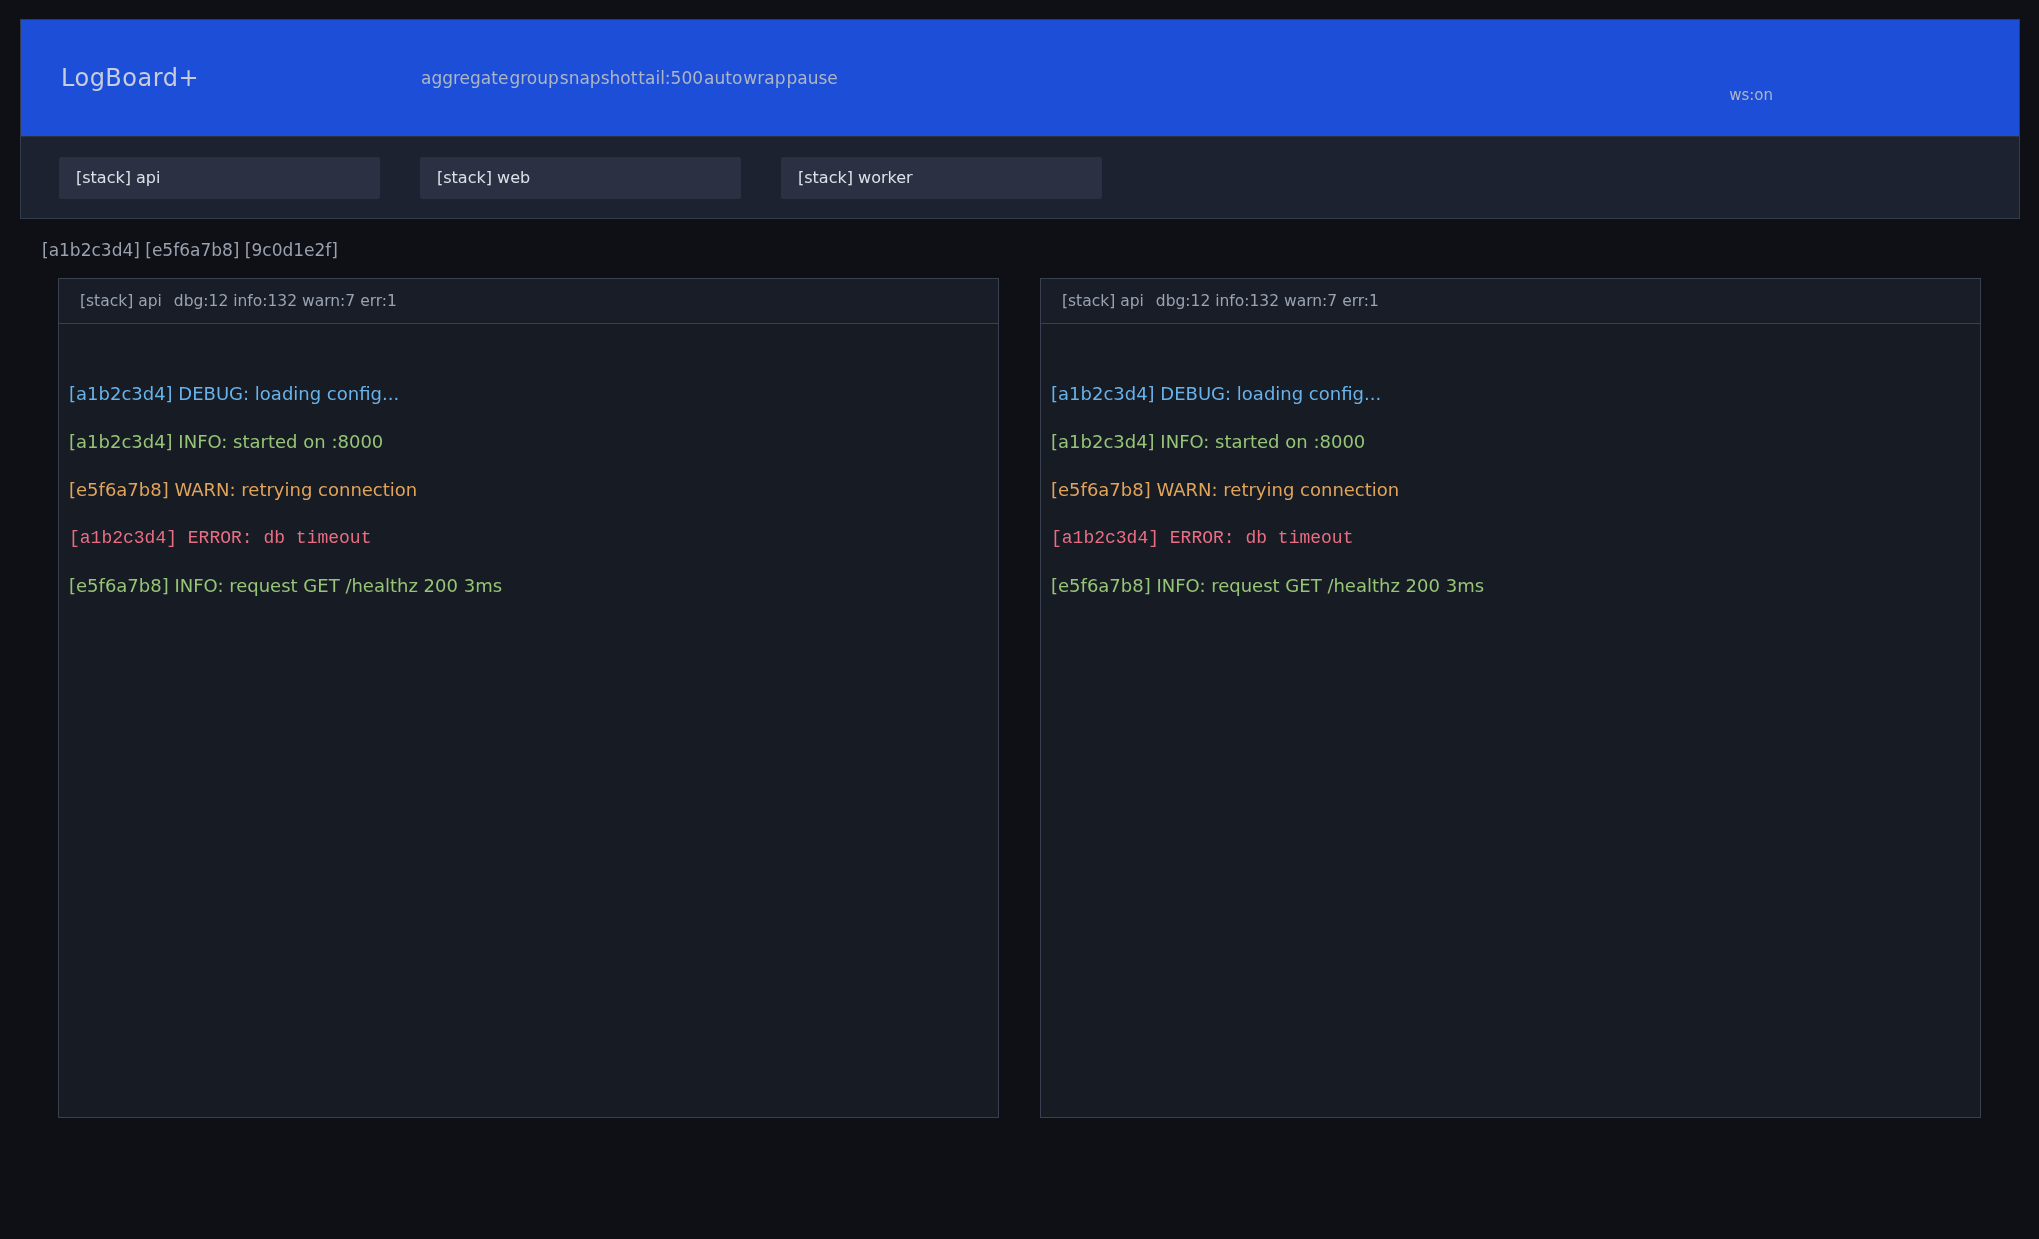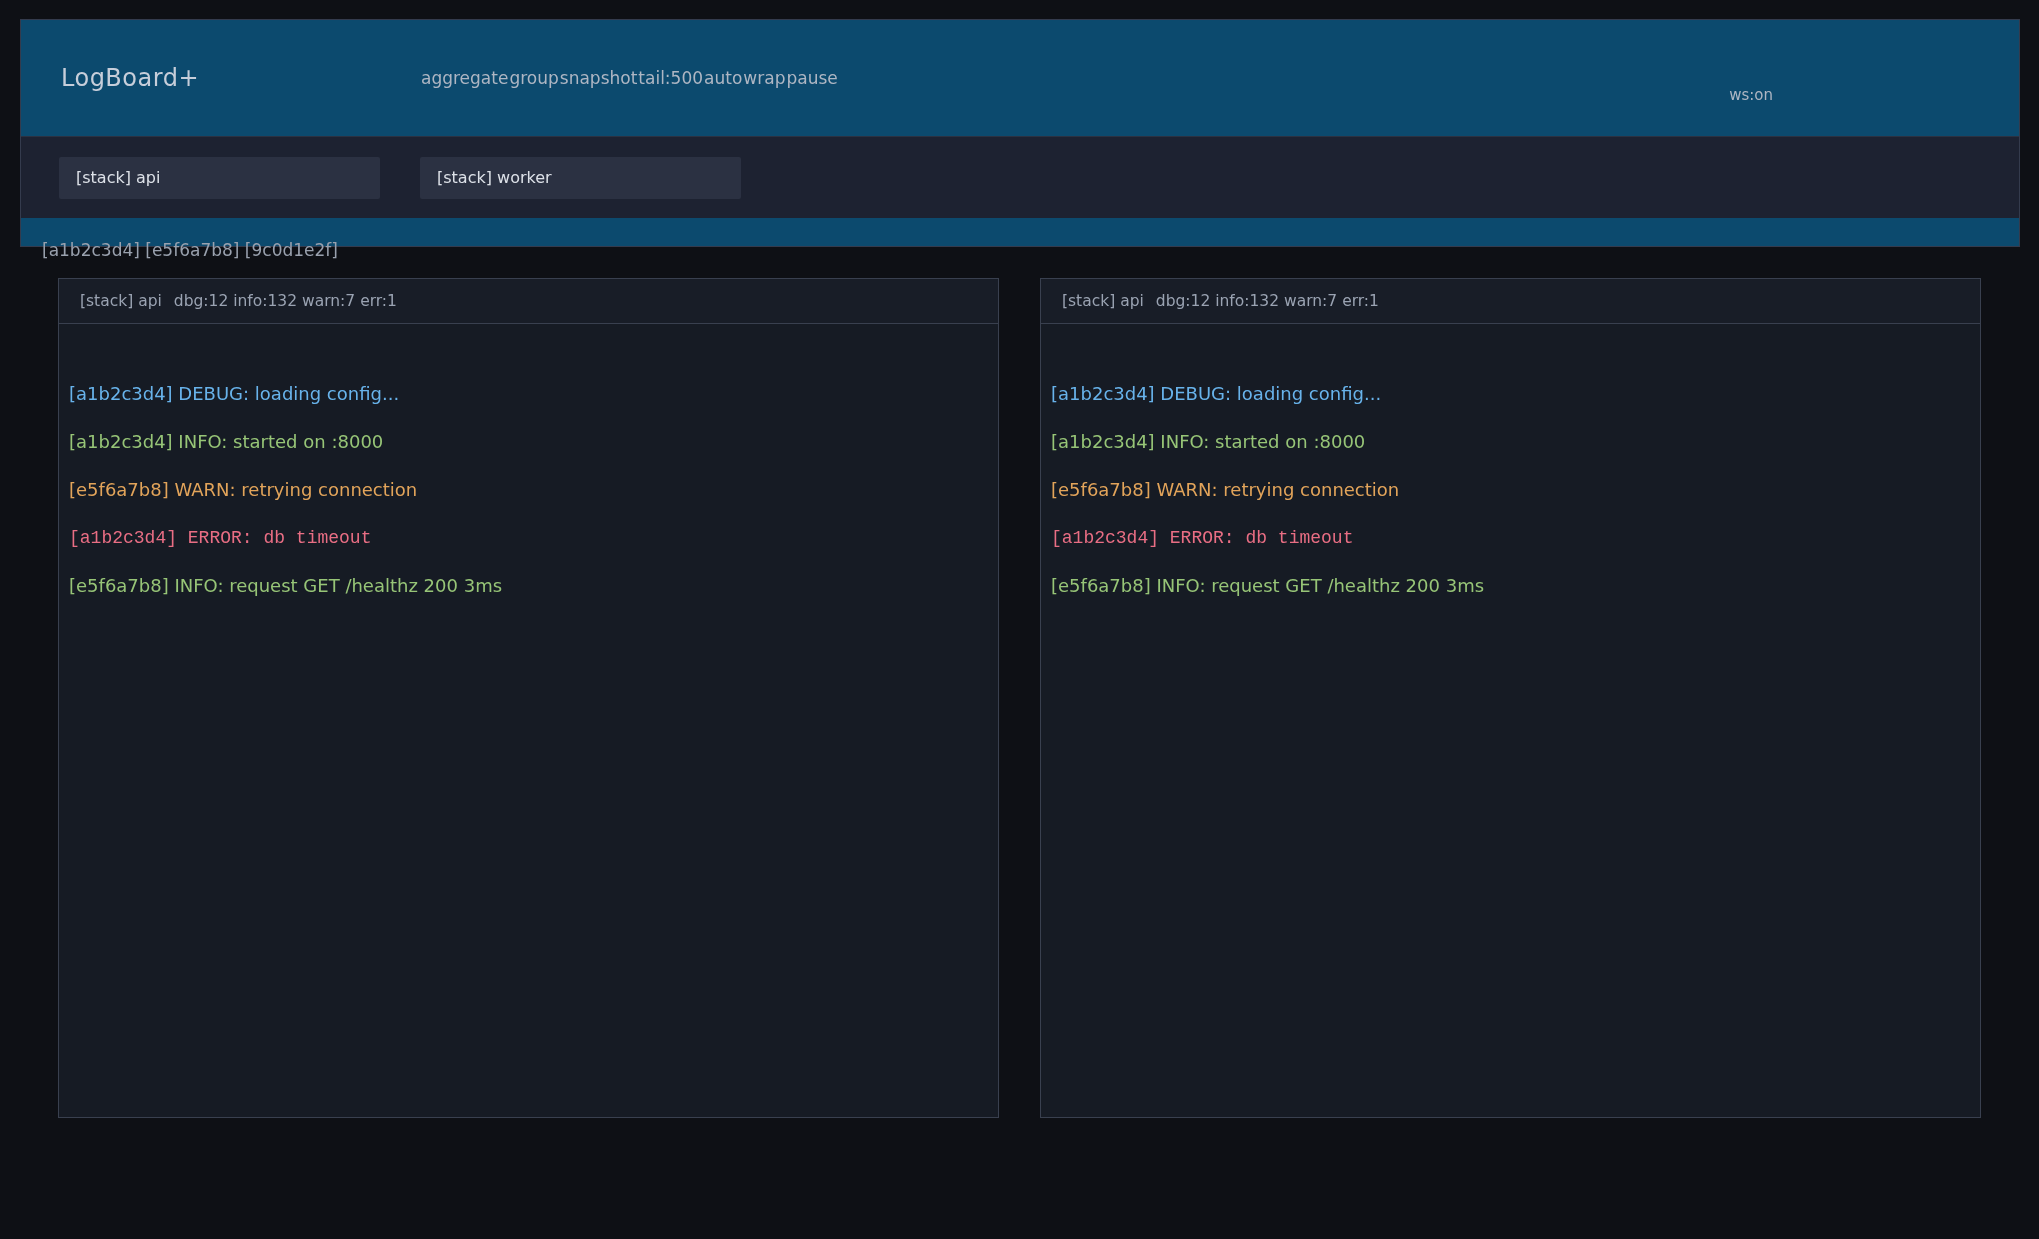--- a/index.html
+++ b/index.html
@@ -9,22 +9,22 @@
     background: #0e1015;
     font-family: "DejaVu Sans", "Liberation Sans", sans-serif;
     overflow: hidden;
     position: relative;
     color: #c7ceda;
   }
 
   
   .topbar {
     position: absolute; left: 20px; top: 19px;
-    width: 2000px; height: 228px;
-    background: #0c4a6e;
+    width: 2000px; height: 200px;
+    background: #1d4ed8;
     border: 1px solid #343b4d;
   }
   .topbar-main {
     height: 117px;
     display: flex; align-items: center;
     padding: 0 40px;
     border-bottom: 1px solid #2b3242;
   }
   .brand {
     flex: 0 0 360px;
@@ -122,20 +122,21 @@
         <span class="menu-item">snapshot</span>
         <span class="menu-item">tail:500</span>
         <span class="menu-item">auto</span>
         <span class="menu-item">wrap</span>
         <span class="menu-item">pause</span>
       </nav>
       <span class="ws-badge">ws:on</span>
     </div>
     <div class="tabsrow">
       <div class="chip">[stack] api</div>
+      <div class="chip">[stack] web</div>
       <div class="chip">[stack] worker</div>
     </div>
   </header>
 
   <div class="breadcrumb">[a1b2c3d4] [e5f6a7b8] [9c0d1e2f]</div>
 
   <main class="panels">
 
     <section class="panel">
       <div class="panel-header">

